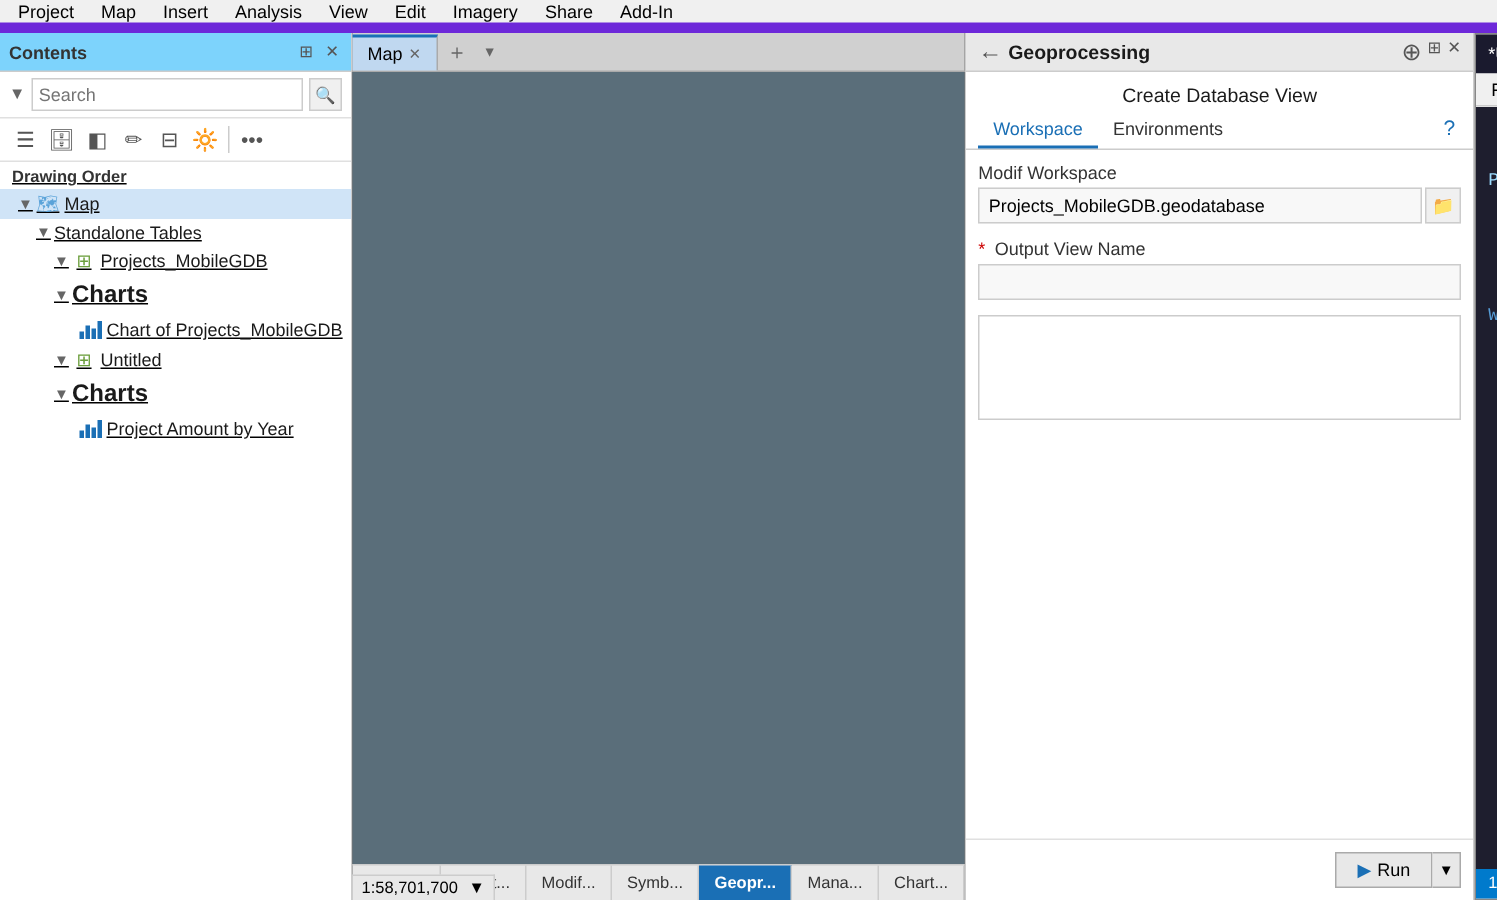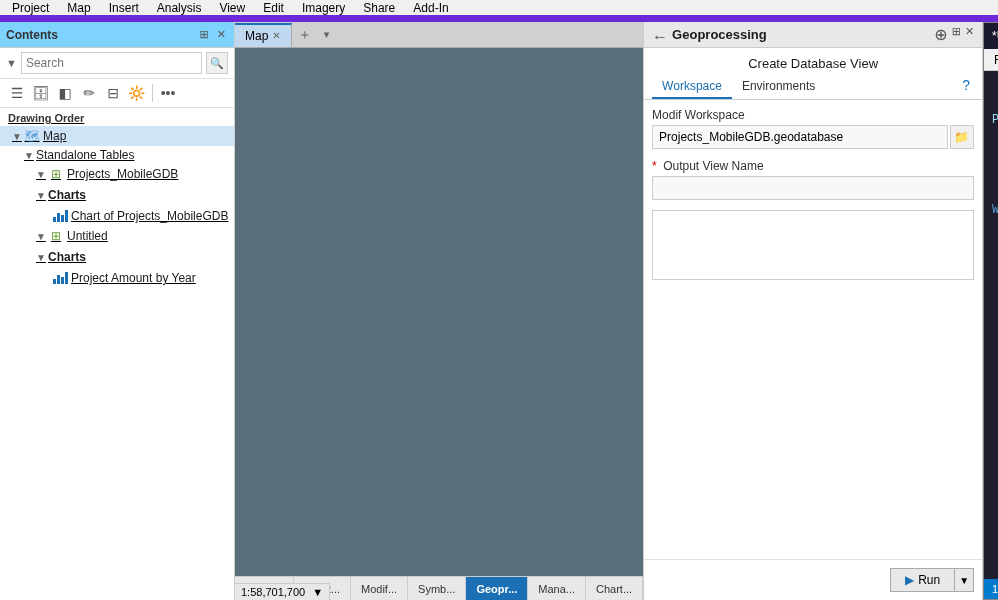--- a/index.html
+++ b/index.html
@@ -187,21 +187,21 @@
       flex-shrink: 0;
     }
 
     .tree-label {
       font-size: 12px;
       color: #1a1a1a;
     }
 
     .charts-label {
       font-weight: 600;
-      font-size: 12px;
+      font-size: 16px;
       color: #1a1a1a;
       padding: 2px 0;
     }
 
     
     .map-area {
       flex: 1;
       background: #444;
       display: flex;
       flex-direction: column;

